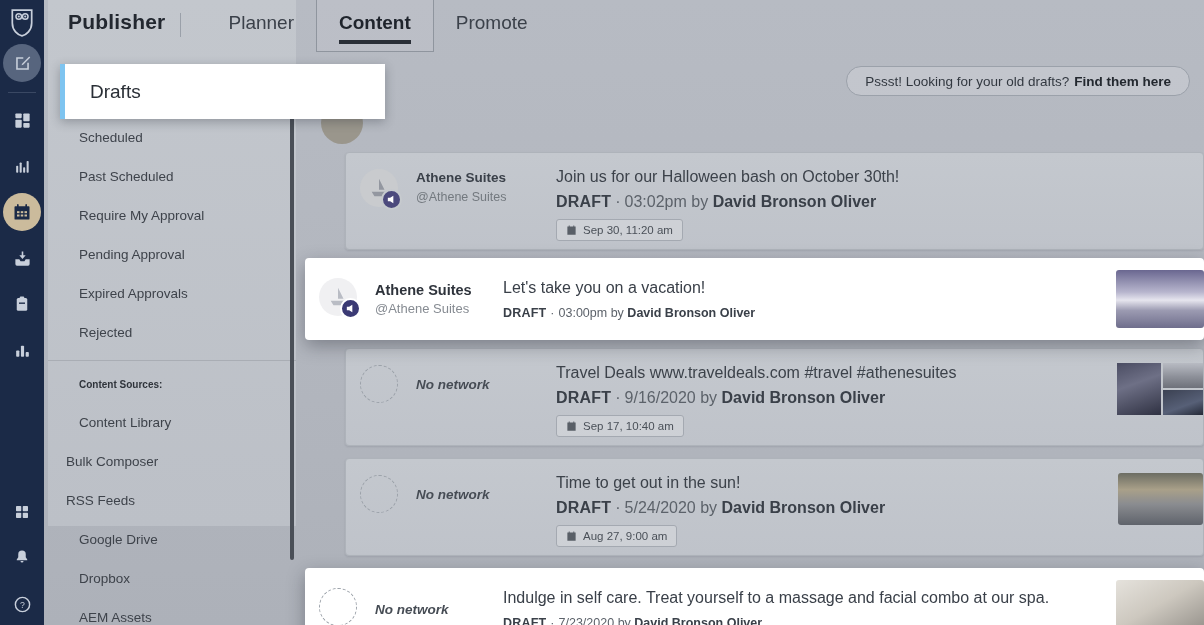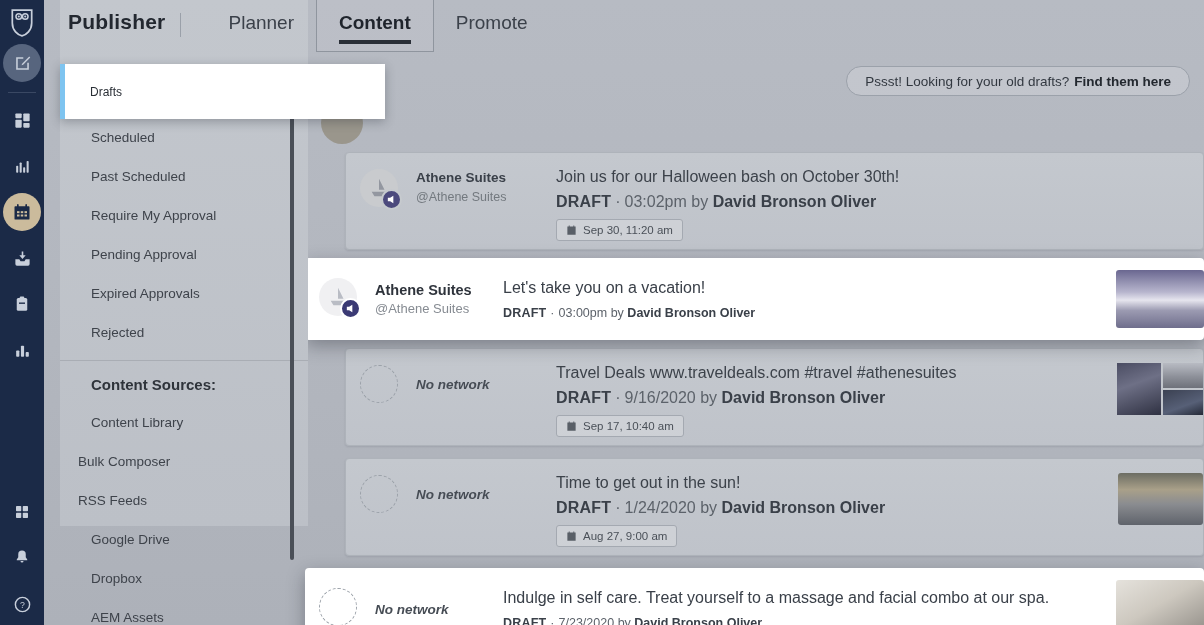--- a/index.html
+++ b/index.html
@@ -35,56 +35,56 @@
     margin: 4px 0; position: relative;
   }
   .rail-btn.is-hover { background: #57657e; }
   .rail-btn.is-active { background: #cbbb9c; }
   .rail-btn.is-active svg { fill: #1b2a47; }
   .rail-btn svg { fill: #c8cfdb; }
   .rail-spacer { flex: 1 1 auto; }
 
   
   .panel {
-    position: absolute; left: 60px; top: 0; width: 248px; height: 526px;
+    position: absolute; left: 48px; top: 0; width: 248px; height: 526px;
     background: linear-gradient(180deg,#c3c7cd 0%, #bcc0c7 100%);
     z-index: 20;
   }
   .panel-list { padding-top: 118px; }
   .panel-item {
     height: 39px; line-height: 39px;
     padding-left: 31px;
     font-size: 13.5px; color: #3e434b;
     white-space: nowrap;
   }
   .panel-item.flush { padding-left: 18px; }
   .panel-divider { height:1px; background:#a9adb4; margin: 8px 0 6px; }
   .panel-head {
     height: 36px; line-height: 36px; padding-left: 31px;
-    font-size: 15px; font-weight: bold; color: #2f343b;
+    font-size: 10px; font-weight: bold; color: #2f343b;
   }
 
   
   .panel-scroll {
     position: absolute; left: 290px; top: 112px;
     width: 4px; height: 448px; border-radius: 2px;
     background: #4a4f57; z-index: 25;
   }
 
   
   .drafts-pop {
     position: absolute; left: 60px; top: 64px;
     width: 325px; height: 55px;
     background: #ffffff;
     box-shadow: 0 3px 10px rgba(30,35,45,.30);
     z-index: 60;
     display: flex; align-items: center;
   }
   .drafts-accent { position:absolute; left:0; top:0; width:5px; height:100%; background:#7ec4f0; }
-  .drafts-label { padding-left: 30px; font-size: 12px; color: #2a2f36; }
+  .drafts-label { padding-left: 30px; font-size: 19px; color: #2a2f36; }
 
   
   .topbar {
     position: absolute; left: 44px; top: 0; right: 0; height: 52px;
     z-index: 30;
     display: flex; align-items: flex-start;
   }
   .brand {
     margin-left: 24px; margin-top: 10px;
     font-size: 21px; font-weight: bold; color: #232830;
@@ -514,21 +514,21 @@
     <div class="card" style="top:406px; height:98px;">
       <div class="avatar-wrap">
         <div class="avatar-dashed"></div>
       </div>
       <div class="who">
         <div class="who-none">No network</div>
       </div>
       <div class="body">
         <div class="body-text">Time to get out in the sun!</div>
         <div class="meta">
-          <span class="draft">DRAFT</span><span class="dot">·</span><span>1/24/2020</span>
+          <span class="draft">DRAFT</span><span class="dot">·</span><span>5/24/2020</span>
           <span>by</span>
           <span class="author">David Bronson Oliver</span>
         </div>
         <div class="chip">
           <svg viewBox="0 0 24 24">
               <path d="M3 5h18v16H3zM3 5V3h18v2z"></path>
               <rect x="6" y="1" width="2" height="4"></rect>
               <rect x="16" y="1" width="2" height="4"></rect>
             </svg>
           <span>Aug 27, 9:00 am</span>

